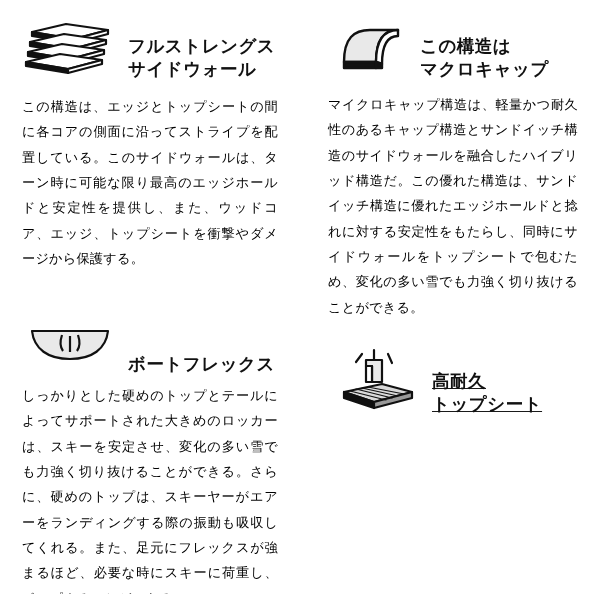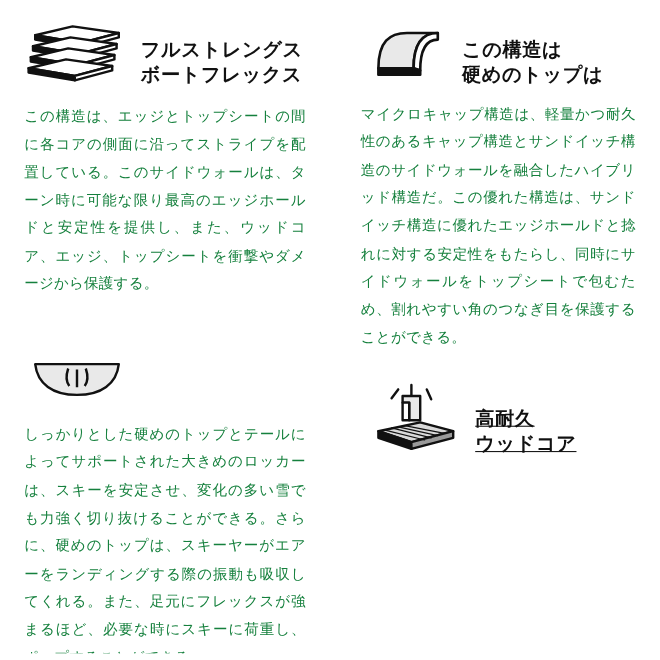--- a/index.html
+++ b/index.html
@@ -58,21 +58,21 @@
     letter-spacing: 0.5px;
     padding-top: 4px;
     color: #111;
   }
   .title-2line { padding-top: 0px; }
   .body {
     margin-top: 10px;
     font-size: 13.2px;
     line-height: 1.92;
     letter-spacing: 0.2px;
-    color: #15803d;
+    color: #000000;
     text-align: justify;
     text-justify: inter-character;
   }
   .cell-tl .body { margin-top: 14px; }
   .cell-tr .body { margin-top: 12px; }
   .cell-bl .body { margin-top: 8px; }
   .cell-br .body { margin-top: 10px; }
 
   
   .icon-stack { display:block; }
@@ -110,57 +110,60 @@
               <path d="M6 34 L6 38 L48 45 L48 41 Z" fill="#111"></path>
               <path d="M48 41 L82 32 L82 36 L48 45 Z" fill="#ffffff"></path>
               <path d="M4 44 L38 36 L80 42 L46 51 Z"></path>
               <path d="M4 44 L4 48 L46 55 L46 51 Z" fill="#111"></path>
               <path d="M46 51 L80 42 L80 46 L46 55 Z" fill="#ffffff"></path>
             </g>
           </svg>
         </div>
         <div class="title title-2line">
           <span>フルストレングス</span><br>
-          <span>ボートフレックス</span>
+          <span>サイドウォール</span>
         </div>
       </div>
       <div class="body">この構造は、エッジとトップシートの間に各コアの側面に沿ってストライプを配置している。このサイドウォールは、ターン時に可能な限り最高のエッジホールドと安定性を提供し、また、ウッドコア、エッジ、トップシートを衝撃やダメージから保護する。</div>
     </div>
 
     <div class="cell cell-tr">
       <div class="head">
         <div class="icon-wrap small">
           <svg class="icon-cap" width="82" height="62" viewBox="0 0 82 62" xmlns="http://www.w3.org/2000/svg">
             <g stroke="#111" stroke-width="2.4" stroke-linejoin="round">
               <path d="M16 44 C16 20, 26 12, 42 12 L70 12 C56 12, 48 22, 48 44 Z" fill="#e9e9e9"></path>
               <path d="M16 44 L48 44 L48 50 L16 50 Z" fill="#111"></path>
               <path d="M48 44 C48 22, 56 12, 70 12 L70 18 C60 18, 54 26, 54 46 Z" fill="#ffffff"></path>
               <path d="M48 50 L54 50 L54 46 L48 44 Z" fill="#111"></path>
             </g>
           </svg>
         </div>
         <div class="title title-2line">
           <span>この構造は</span><br>
-          <span>硬めのトップは</span>
+          <span>マクロキャップ</span>
         </div>
       </div>
-      <div class="body">マイクロキャップ構造は、軽量かつ耐久性のあるキャップ構造とサンドイッチ構造のサイドウォールを融合したハイブリッド構造だ。この優れた構造は、サンドイッチ構造に優れたエッジホールドと捻れに対する安定性をもたらし、同時にサイドウォールをトップシートで包むため、割れやすい角のつなぎ目を保護することができる。</div>
+      <div class="body">マイクロキャップ構造は、軽量かつ耐久性のあるキャップ構造とサンドイッチ構造のサイドウォールを融合したハイブリッド構造だ。この優れた構造は、サンドイッチ構造に優れたエッジホールドと捻れに対する安定性をもたらし、同時にサイドウォールをトップシートで包むため、変化の多い雪でも力強く切り抜けることができる。</div>
     </div>
 
     <div class="cell cell-bl">
       <div class="head">
         <div class="icon-wrap">
           <svg class="icon-boat" width="96" height="50" viewBox="0 0 96 50" xmlns="http://www.w3.org/2000/svg">
             <g stroke="#111" stroke-width="2.2" stroke-linejoin="round">
               <path d="M10 12 L86 12 C84 30, 70 40, 48 40 C26 40, 12 30, 10 12 Z" fill="#e9e9e9"></path>
               <path d="M40 16 C38 22, 38 28, 41 32" fill="none"></path>
               <path d="M56 16 C58 22, 58 28, 55 32" fill="none"></path>
               <path d="M48 17 L48 33" fill="none"></path>
             </g>
           </svg>
+        </div>
+        <div class="title">
+          <span>ボートフレックス</span>
         </div>
       </div>
       <div class="body">しっかりとした硬めのトップとテールによってサポートされた大きめのロッカーは、スキーを安定させ、変化の多い雪でも力強く切り抜けることができる。さらに、硬めのトップは、スキーヤーがエアーをランディングする際の振動も吸収してくれる。また、足元にフレックスが強まるほど、必要な時にスキーに荷重し、ポップすることができる。</div>
     </div>
 
     <div class="cell cell-br">
       <div class="head">
         <div class="icon-wrap">
           <svg class="icon-top" width="96" height="72" viewBox="0 0 96 72" xmlns="http://www.w3.org/2000/svg">
             <g stroke="#111" stroke-width="2.2" stroke-linejoin="round" stroke-linecap="round">
@@ -169,20 +172,20 @@
               <path d="M46 18 L46 34 L40 34 L40 18 Z" fill="#ffffff"></path>
               <path d="M18 44 L56 36 L86 44 L48 54 Z" fill="#d9d9d9"></path>
               <path d="M18 44 L18 50 L48 60 L48 54 Z" fill="#111"></path>
               <path d="M48 54 L86 44 L86 50 L48 60 Z" fill="#9a9a9a"></path>
               <path d="M24 43 L60 52 M30 41 L66 50 M36 40 L72 48 M42 39 L78 46" fill="none" stroke-width="1.1"></path>
             </g>
           </svg>
         </div>
         <div class="title title-2line">
           <span>高耐久</span><br>
-          <span>ウッドコア</span>
+          <span>トップシート</span>
         </div>
       </div>
     </div>
 
   </div>
   <div class="footer-bar"></div>
 </div>
 
 </body></html>

